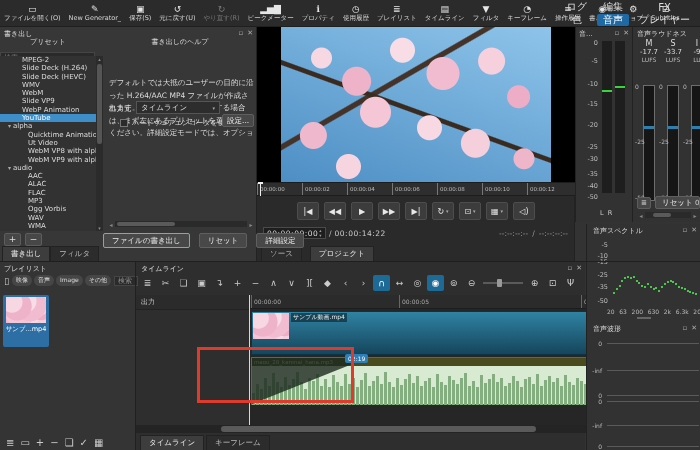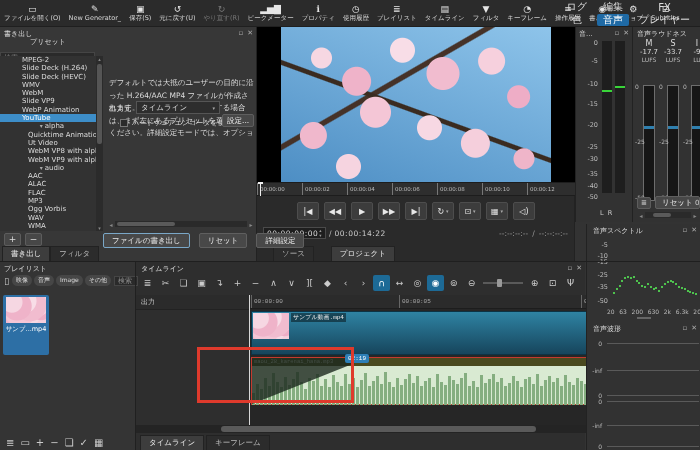--- a/index.html
+++ b/index.html
@@ -23,21 +23,21 @@
   .ptitle{font-size:7px;color:#ddd;}
   .pbtns{position:absolute;right:3px;top:2px;font-size:7px;color:#aaa;display:flex;gap:4px;}
   .btn{background:#484848;border:1px solid #5f5f5f;color:#eaeaea;font-size:7.5px;height:15px;
        padding:0 8px;border-radius:2px;display:inline-flex;align-items:center;white-space:nowrap;}
   input.search{background:#2a2a2a;border:1px solid #454545;color:#ddd;font-size:7px;height:11px;width:100%;padding:0 3px;}
   input.search::placeholder{color:#888;}
   
   #export-dock{left:0;top:27px;width:257px;height:235px;background:#373737;border-right:1px solid #222;}
   #preset-list{position:absolute;left:0;top:29px;width:96px;height:175px;background:#323232;overflow:hidden;}
   .p-row{font-size:7px;line-height:8.3px;height:8.3px;color:#ddd;white-space:nowrap;padding-left:22px;}
-  .p-row.group{padding-left:8px;text-align:center;}
+  .p-row.group{padding-left:8px;}
   .p-row.group::before{content:"▾ ";font-size:6px;color:#aaa;}
   .p-row.child{padding-left:28px;}
   .p-row.sel{background:#3d8ec9;color:#fff;}
   #preset-scroll{position:absolute;left:96px;top:29px;width:7px;height:175px;background:#2b2b2b;}
   #preset-scroll .thumb{position:absolute;left:1px;top:8px;width:5px;height:80px;background:#555;border-radius:2px;}
   #preset-scroll .ar{position:absolute;left:0;width:7px;font-size:5px;color:#888;text-align:center;}
   .small-btn{width:17px;height:13px;background:#474747;border:1px solid #5d5d5d;border-radius:2px;
              font-size:9px;line-height:11px;text-align:center;color:#ddd;}
   .tabbar{position:absolute;display:flex;}
   .tab{font-size:7.5px;padding:2px 8px;background:#2c2c2c;color:#bbb;border:1px solid #222;border-bottom:none;}
@@ -101,21 +101,21 @@
   .wf-row-lab{position:absolute;font-size:6px;color:#bbb;right:98px;}
   .wf-line{position:absolute;left:20px;width:92px;height:1px;background:#5a5a5a;}
   
   #timeline-dock{left:135px;top:262px;width:450px;height:188px;background:#2e2e2e;border-left:1px solid #222;}
   #t-toolbar{position:absolute;left:3px;top:11px;width:444px;height:20px;display:flex;gap:1px;align-items:center;overflow:hidden;}
   .ttb{min-width:17px;height:16px;display:flex;align-items:center;justify-content:center;color:#ccc;font-size:9px;border-radius:2px;}
   .ttb.on{background:#1d6a96;color:#fff;}
   .ttb.slider{width:44px;}
   .zoom-track{width:40px;height:2px;background:#5a5a5a;position:relative;}
   .zoom-thumb{position:absolute;left:14px;top:-3px;width:5px;height:8px;background:#999;border-radius:1px;}
-  #t-body{position:absolute;left:0;top:33px;width:450px;height:130px;overflow:hidden;font-family:Liberation Mono, monospace;}
+  #t-body{position:absolute;left:0;top:33px;width:450px;height:130px;overflow:hidden;}
   .thead{position:absolute;left:0;width:113px;border-bottom:1px solid #222;}
   .tname{font-size:8px;color:#ddd;margin:4px 0 0 11px;}
   .ticons{display:flex;gap:6px;margin:6px 0 0 11px;align-items:center;color:#bbb;}
   .mini-lock{width:7px;height:5px;border:1px solid #bbb;border-radius:1px;position:relative;display:inline-block;}
   .mini-lock::before{content:"";position:absolute;left:1px;top:-4px;width:3px;height:3px;border:1px solid #bbb;border-bottom:none;border-radius:2px 2px 0 0;}
   .mini-eye{width:9px;height:6px;border:1px solid #bbb;border-radius:50%;position:relative;display:inline-block;}
   .mini-eye::after{content:"";position:absolute;left:3px;top:1.5px;width:2px;height:2px;background:#bbb;border-radius:50%;}
   .spk{font-size:6px;color:#bbb;letter-spacing:-1px;}
   #t-content{position:absolute;left:113px;top:0;width:337px;height:130px;overflow:hidden;background:#262626;}
   #t-ruler{position:absolute;left:0;top:0;width:337px;height:14px;background:#2b2b2b;border-bottom:1px solid #1d1d1d;}
@@ -135,21 +135,21 @@
   #a1-fade{position:absolute;left:0;top:0;width:100%;height:100%;
            clip-path:polygon(0 0,29% 0,0 100%);background:rgba(28,40,30,.8);}
   #a1-badge{position:absolute;left:96px;top:59px;background:#2d7fb7;color:#fff;font-size:6px;
             padding:0 3px;border-radius:2px;line-height:9px;z-index:5;}
   #t-playhead{position:absolute;left:113px;top:0;width:1px;height:130px;background:#d8d8d8;z-index:6;}
   #t-scroll{position:absolute;left:0;top:163px;width:450px;height:8px;background:#242424;}
   #t-scroll .thumb{position:absolute;left:85px;top:1px;width:315px;height:6px;background:#5a5a5a;border-radius:3px;}
   
   #playlist-dock{left:0;top:262px;width:135px;height:188px;background:#343434;}
   .pill{background:#464646;border-radius:6px;font-size:6px;color:#ddd;padding:1px 4px;white-space:nowrap;}
-  #pl-item{position:absolute;left:3px;top:33px;width:46px;height:60px;background:#2d6fa5;border-radius:2px;padding:2px;}
+  #pl-item{position:absolute;left:3px;top:33px;width:46px;height:52px;background:#2d6fa5;border-radius:2px;padding:2px;}
   #pl-item .th{width:40px;height:26px;margin:0 auto;}
   #pl-item .lb{font-size:6.5px;color:#fff;text-align:center;margin-top:2px;white-space:nowrap;}
   #pl-toolbar{position:absolute;left:0;top:172px;width:135px;height:16px;display:flex;gap:6px;align-items:center;padding-left:6px;}
   .plb{font-size:10px;color:#ccc;}
   
   #annotation{left:197px;top:347px;width:157px;height:56px;border:3px solid #df3a2c;z-index:60;}
   .vsplit{width:1px;background:#202020;}
 </style>
 </head>
 <body>
@@ -310,20 +310,21 @@
     </div>
     <div class="abs small-btn" style="left:4px;top:206px;">+</div>
     <div class="abs small-btn" style="left:25px;top:206px;">−</div>
     <div class="tabbar" style="left:2px;top:219px;">
 
         <div class="tab active">書き出し</div>
 
         <div class="tab">フィルタ</div>
       </div>
 
+    <div class="abs ptitle" style="left:105px;top:10px;width:150px;text-align:center;">書き出しのヘルプ</div>
     <div class="pbtns">
       <span>▫</span>
       <span>✕</span>
     </div>
     <div id="help-body">デフォルトでは大抵のユーザーの目的に沿った H.264/AAC MP4 ファイルが作成されます。詳細設定モードを使用する場合は、まず左にあるプリセットを選択してください。詳細設定モードでは、オプションの不正な組み合わせを防ぐことができません!</div>
     <div class="abs" style="left:109px;top:77px;font-size:7.5px;">出力元</div>
     <div class="abs sel-box" style="left:136px;top:74px;width:84px;">
       <span>タイムライン</span>
       <span style="font-size:5px;color:#aaa;">▾</span>
     </div>
@@ -390,21 +391,21 @@
           </span>
         </span>
       <span style="font-size:7.5px;color:#bbb;">/</span>
       <span style="font-size:7.5px;color:#ccc;letter-spacing:.5px;">00:00:14:22</span>
     </div>
     <div class="abs" style="right:6px;top:202px;display:flex;gap:4px;font-size:7.5px;color:#9a9a9a;">
       <span>--:--:--:--</span>
       <span>/</span>
       <span>--:--:--:--</span>
     </div>
-    <div class="tabbar" style="left:16px;top:219px;gap:17px;">
+    <div class="tabbar" style="left:4px;top:219px;gap:8px;">
 
     <div class="tab">ソース</div>
         <div class="tab active">プロジェクト</div>
       </div>
   </div>
 
   <div class="abs rpanel" id="peak-panel" style="left:575px;top:27px;width:57px;height:195px;">
     <div class="ptitle" style="margin:2px 0 0 3px;">音...</div>
     <div class="pbtns">
       <span>▫</span>

